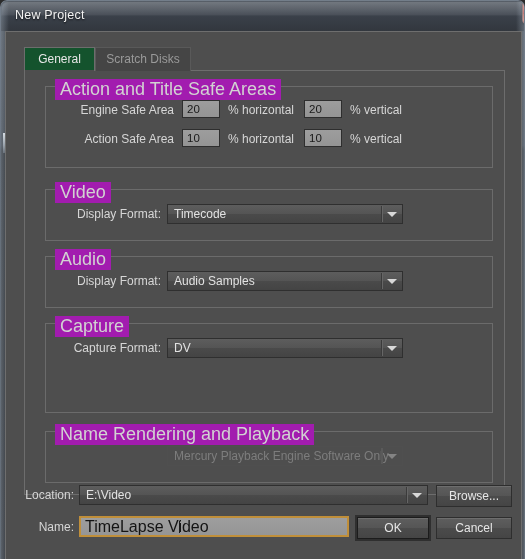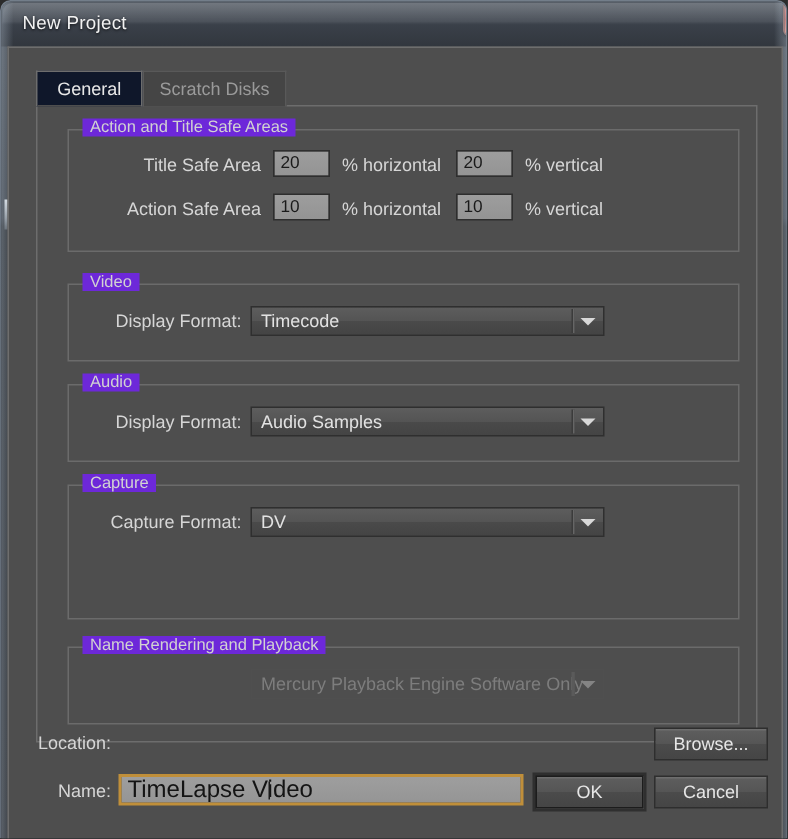--- a/index.html
+++ b/index.html
@@ -148,21 +148,21 @@
     line-height: 23px;
     font-size: 12px;
     text-align: center;
     cursor: pointer;
     border: 1px solid #5b5b5b;
     border-bottom: none;
   }
   .tab.active {
     left: 0;
     width: 71px;
-    background: #0f172a;
+    background: #14532d;
     color: #e8e8e8;
     border-color: #6d6d6d;
     z-index: 3;
   }
   .tab.inactive {
     left: 71px;
     width: 96px;
     background: #454545;
     color: #9a9a9a;
     border-color: #595959;
@@ -194,22 +194,22 @@
   .group {
     position: absolute;
     box-sizing: border-box;
     border: 1px solid #6b6b6b;
   }
   .group-title {
     position: absolute;
     top: -8px;
     left: 9px;
     padding: 0 5px;
-    background: #6d28d9;
-    font-size: 11px;
+    background: #a21caf;
+    font-size: 18px;
     color: #d2d2d2;
     white-space: nowrap;
   }
 
   .row-label {
     position: absolute;
     font-size: 12px;
     color: #d6d6d6;
     text-align: right;
     white-space: nowrap;
@@ -358,21 +358,21 @@
       <div class="tab-strip">
         <div class="tab active">General</div>
         <div class="tab inactive">Scratch Disks</div>
       </div>
 
       <div class="tab-panel">
 
         <div class="group" style="left:20px; top:15px; width:448px; height:82px;">
           <div class="group-title">Action and Title Safe Areas</div>
 
-          <div class="row-label" style="left:18px; top:16px; width:110px;">Title Safe Area</div>
+          <div class="row-label" style="left:18px; top:16px; width:110px;">Engine Safe Area</div>
           <div class="num-field" style="left:136px; top:13px;">20</div>
           <div class="unit-label" style="left:182px; top:16px;">% horizontal</div>
           <div class="num-field" style="left:258px; top:13px;">20</div>
           <div class="unit-label" style="left:304px; top:16px;">% vertical</div>
 
           <div class="row-label" style="left:18px; top:45px; width:110px;">Action Safe Area</div>
           <div class="num-field" style="left:136px; top:42px;">10</div>
           <div class="unit-label" style="left:182px; top:45px;">% horizontal</div>
           <div class="num-field" style="left:258px; top:42px;">10</div>
           <div class="unit-label" style="left:304px; top:45px;">% vertical</div>
@@ -414,20 +414,25 @@
             <div class="combo-text">Mercury Playback Engine Software Only</div>
             <div class="combo-sep"></div>
             <div class="combo-arrow"></div>
           </div>
         </div>
 
       </div>
       <div class="tab-panel-mask"></div>
 
       <div class="footer-label" style="left:10px; top:456px; width:58px;">Location:</div>
+      <div class="combo" style="left:73px; top:453px; width:349px;">
+        <div class="combo-text">E:\Video</div>
+        <div class="combo-sep"></div>
+        <div class="combo-arrow"></div>
+      </div>
       <div class="push-button" style="left:430px; top:453px; width:76px;">Browse...</div>
 
       <div class="footer-label" style="left:10px; top:488px; width:58px;">Name:</div>
       <div class="text-field" style="left:73px; top:484px; width:270px;">
         <div class="text-field-value">TimeLapse Video</div>
         <div class="caret" style="left: 98px;"></div>
       </div>
       <div class="push-button default-outline" style="left:351px; top:485px; width:72px;">OK</div>
       <div class="push-button" style="left:430px; top:485px; width:76px;">Cancel</div>
 

